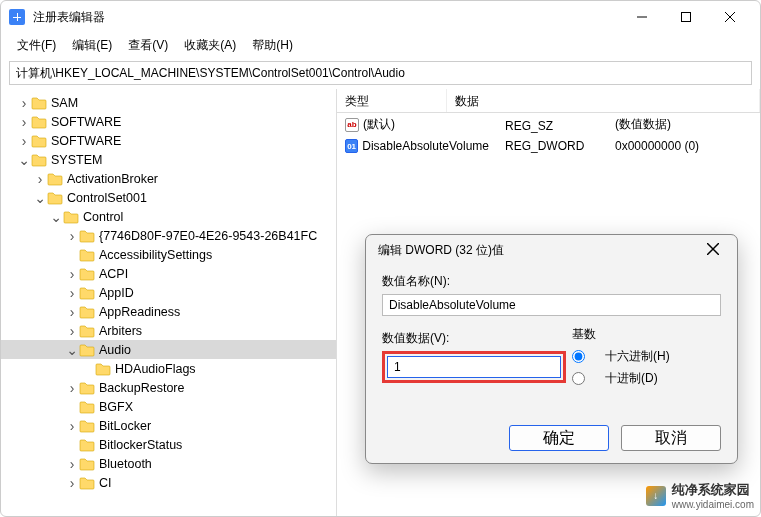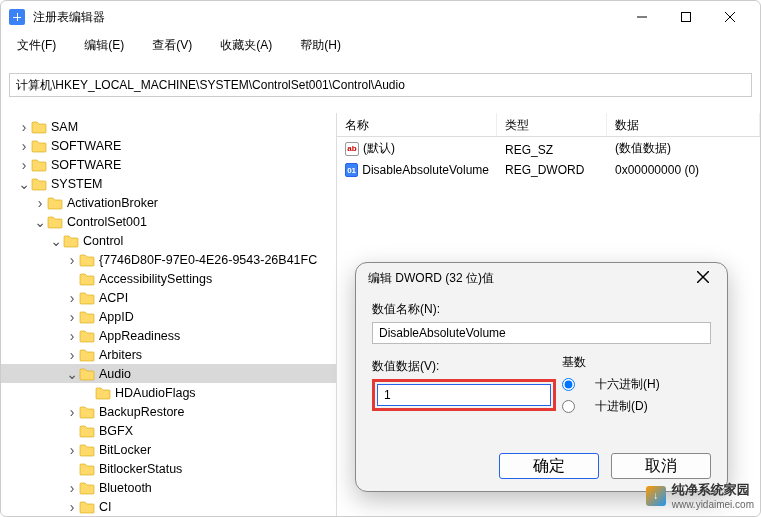--- a/index.html
+++ b/index.html
@@ -5,23 +5,23 @@
   * { box-sizing: border-box; font-family: "Microsoft YaHei", "Segoe UI", sans-serif; }
   body { margin: 0; background: #fff; width: 761px; height: 517px; overflow: hidden; position: relative; font-size: 12px; }
   .window { width: 761px; height: 517px; border: 1px solid #ccc; border-radius: 6px; background: #fff; position: relative; overflow: hidden; }
   .titlebar { height: 32px; display: flex; align-items: center; padding: 0 8px; }
   .title-icon { width: 16px; height: 16px; background: #3b82f6; display: inline-flex; align-items: center; justify-content: center; margin-right: 8px; border-radius: 2px; }
   .title-icon-inner { width: 8px; height: 8px; background: #fff; display: grid; grid-template-columns: 1fr 1fr; grid-template-rows: 1fr 1fr; gap: 1px; }
   .title-icon-inner div { background: #3b82f6; }
   .title-text { flex: 1; font-size: 12px; color: #000; }
   .winbtns { display: flex; }
   .winbtn { width: 44px; height: 30px; display: flex; align-items: center; justify-content: center; color: #000; }
-  .menubar { height: 24px; display: flex; align-items: center; padding: 0 8px; gap: 12px; font-size: 12px; }
+  .menubar { height: 24px; display: flex; align-items: center; padding: 0 8px; gap: 0; font-size: 12px; }
   .menuitem { padding: 2px 8px; cursor: default; }
-  .address { height: 24px; margin: 16px 8px; border: 1px solid #ccc; background: #fff; display: flex; align-items: center; padding: 0 6px; font-size: 12px; }
+  .address { height: 24px; margin: 4px 8px; border: 1px solid #ccc; background: #fff; display: flex; align-items: center; padding: 0 6px; font-size: 12px; }
   .body { display: flex; height: calc(100% - 32px - 24px - 32px); }
   .tree-pane { width: 336px; border-right: 1px solid #ddd; overflow: hidden; padding: 4px 0; }
   .list-pane { flex: 1; overflow: hidden; }
   .tree { list-style: none; margin: 0; padding: 0; font-size: 12.5px; }
   .tree li { white-space: nowrap; }
   .node { display: flex; align-items: center; height: 19px; padding-right: 4px; overflow: hidden; }
   .twisty { width: 14px; text-align: center; color: #555; cursor: pointer; font-size: 14px; line-height: 14px; }
   .twisty.leaf { color: transparent; }
   .folder { width: 16px; height: 14px; margin-right: 4px; flex: none; }
   .folder svg { display: block; }
@@ -31,21 +31,21 @@
   .list-header .col { padding: 4px 8px; border-right: 1px solid #eee; }
   .col.name { width: 160px; }
   .col.type { width: 110px; }
   .col.data { flex: 1; }
   .list-row { display: flex; height: 20px; align-items: flex-end; font-size: 12px; }
   .list-row .col { padding: 0 8px; display: flex; align-items: center; gap: 4px; }
   .val-icon { width: 14px; height: 14px; border: 1px solid #999; border-radius: 2px; display: inline-flex; align-items: center; justify-content: center; font-size: 8px; font-weight: bold; background: #fff; }
   .val-icon.str { color: #c00; }
   .val-icon.bin { background: #3b82f6; color: #fff; border-color: #2563eb; }
   
-  .dialog { position: absolute; left: 354px; top: 233px; width: 373px; height: 230px; background: #f3f3f3; border: 1px solid #888; border-radius: 12px; box-shadow: 0 8px 24px rgba(0,0,0,.25); margin-top: 28px; }
+  .dialog { position: absolute; left: 364px; top: 233px; width: 373px; height: 230px; background: #f3f3f3; border: 1px solid #888; border-radius: 7px; box-shadow: 0 8px 24px rgba(0,0,0,.25); }
   .dlg-title { height: 30px; display: flex; align-items: center; padding: 0 12px; font-size: 12px; }
   .dlg-title .txt { flex: 1; }
   .dlg-close { width: 24px; text-align: center; font-size: 14px; cursor: pointer; }
   .dlg-body { padding: 4px 16px 8px; font-size: 12px; }
   .field-label { margin: 4px 0 4px; }
   .ro-input { background: #fff; border: 1px solid #bbb; height: 22px; padding: 0 6px; display: flex; align-items: center; width: 100%; }
   .row2 { display: flex; gap: 0; margin-top: 10px; }
   .colA { width: 190px; }
   .colB { flex: 1; }
   .input-wrap { border: 3px solid #e53935; padding: 2px; width: 184px; }
@@ -337,21 +337,20 @@
                   <path d="M1 3 Q1 2 2 2 H6 L8 4 H14 Q15 4 15 5 V12 Q15 13 14 13 H2 Q1 13 1 12 Z" fill="#ffd96a" stroke="#d4a400" stroke-width="0.6"></path>
                 </svg>
               </span>
               <span class="label">CI</span>
             </div>
           </li>
         </ul>
     </div>
     <div class="list-pane">
       <div class="list-header">
-        <div class="col name">名称</div>
         <div class="col type">类型</div>
         <div class="col data">数据</div>
       </div>
       <div id="list-rows">
           <div class="list-row">
             <div class="col name">
               <span class="val-icon str">ab</span>
               <span>(默认)</span>
             </div>
             <div class="col type">REG_SZ</div>

